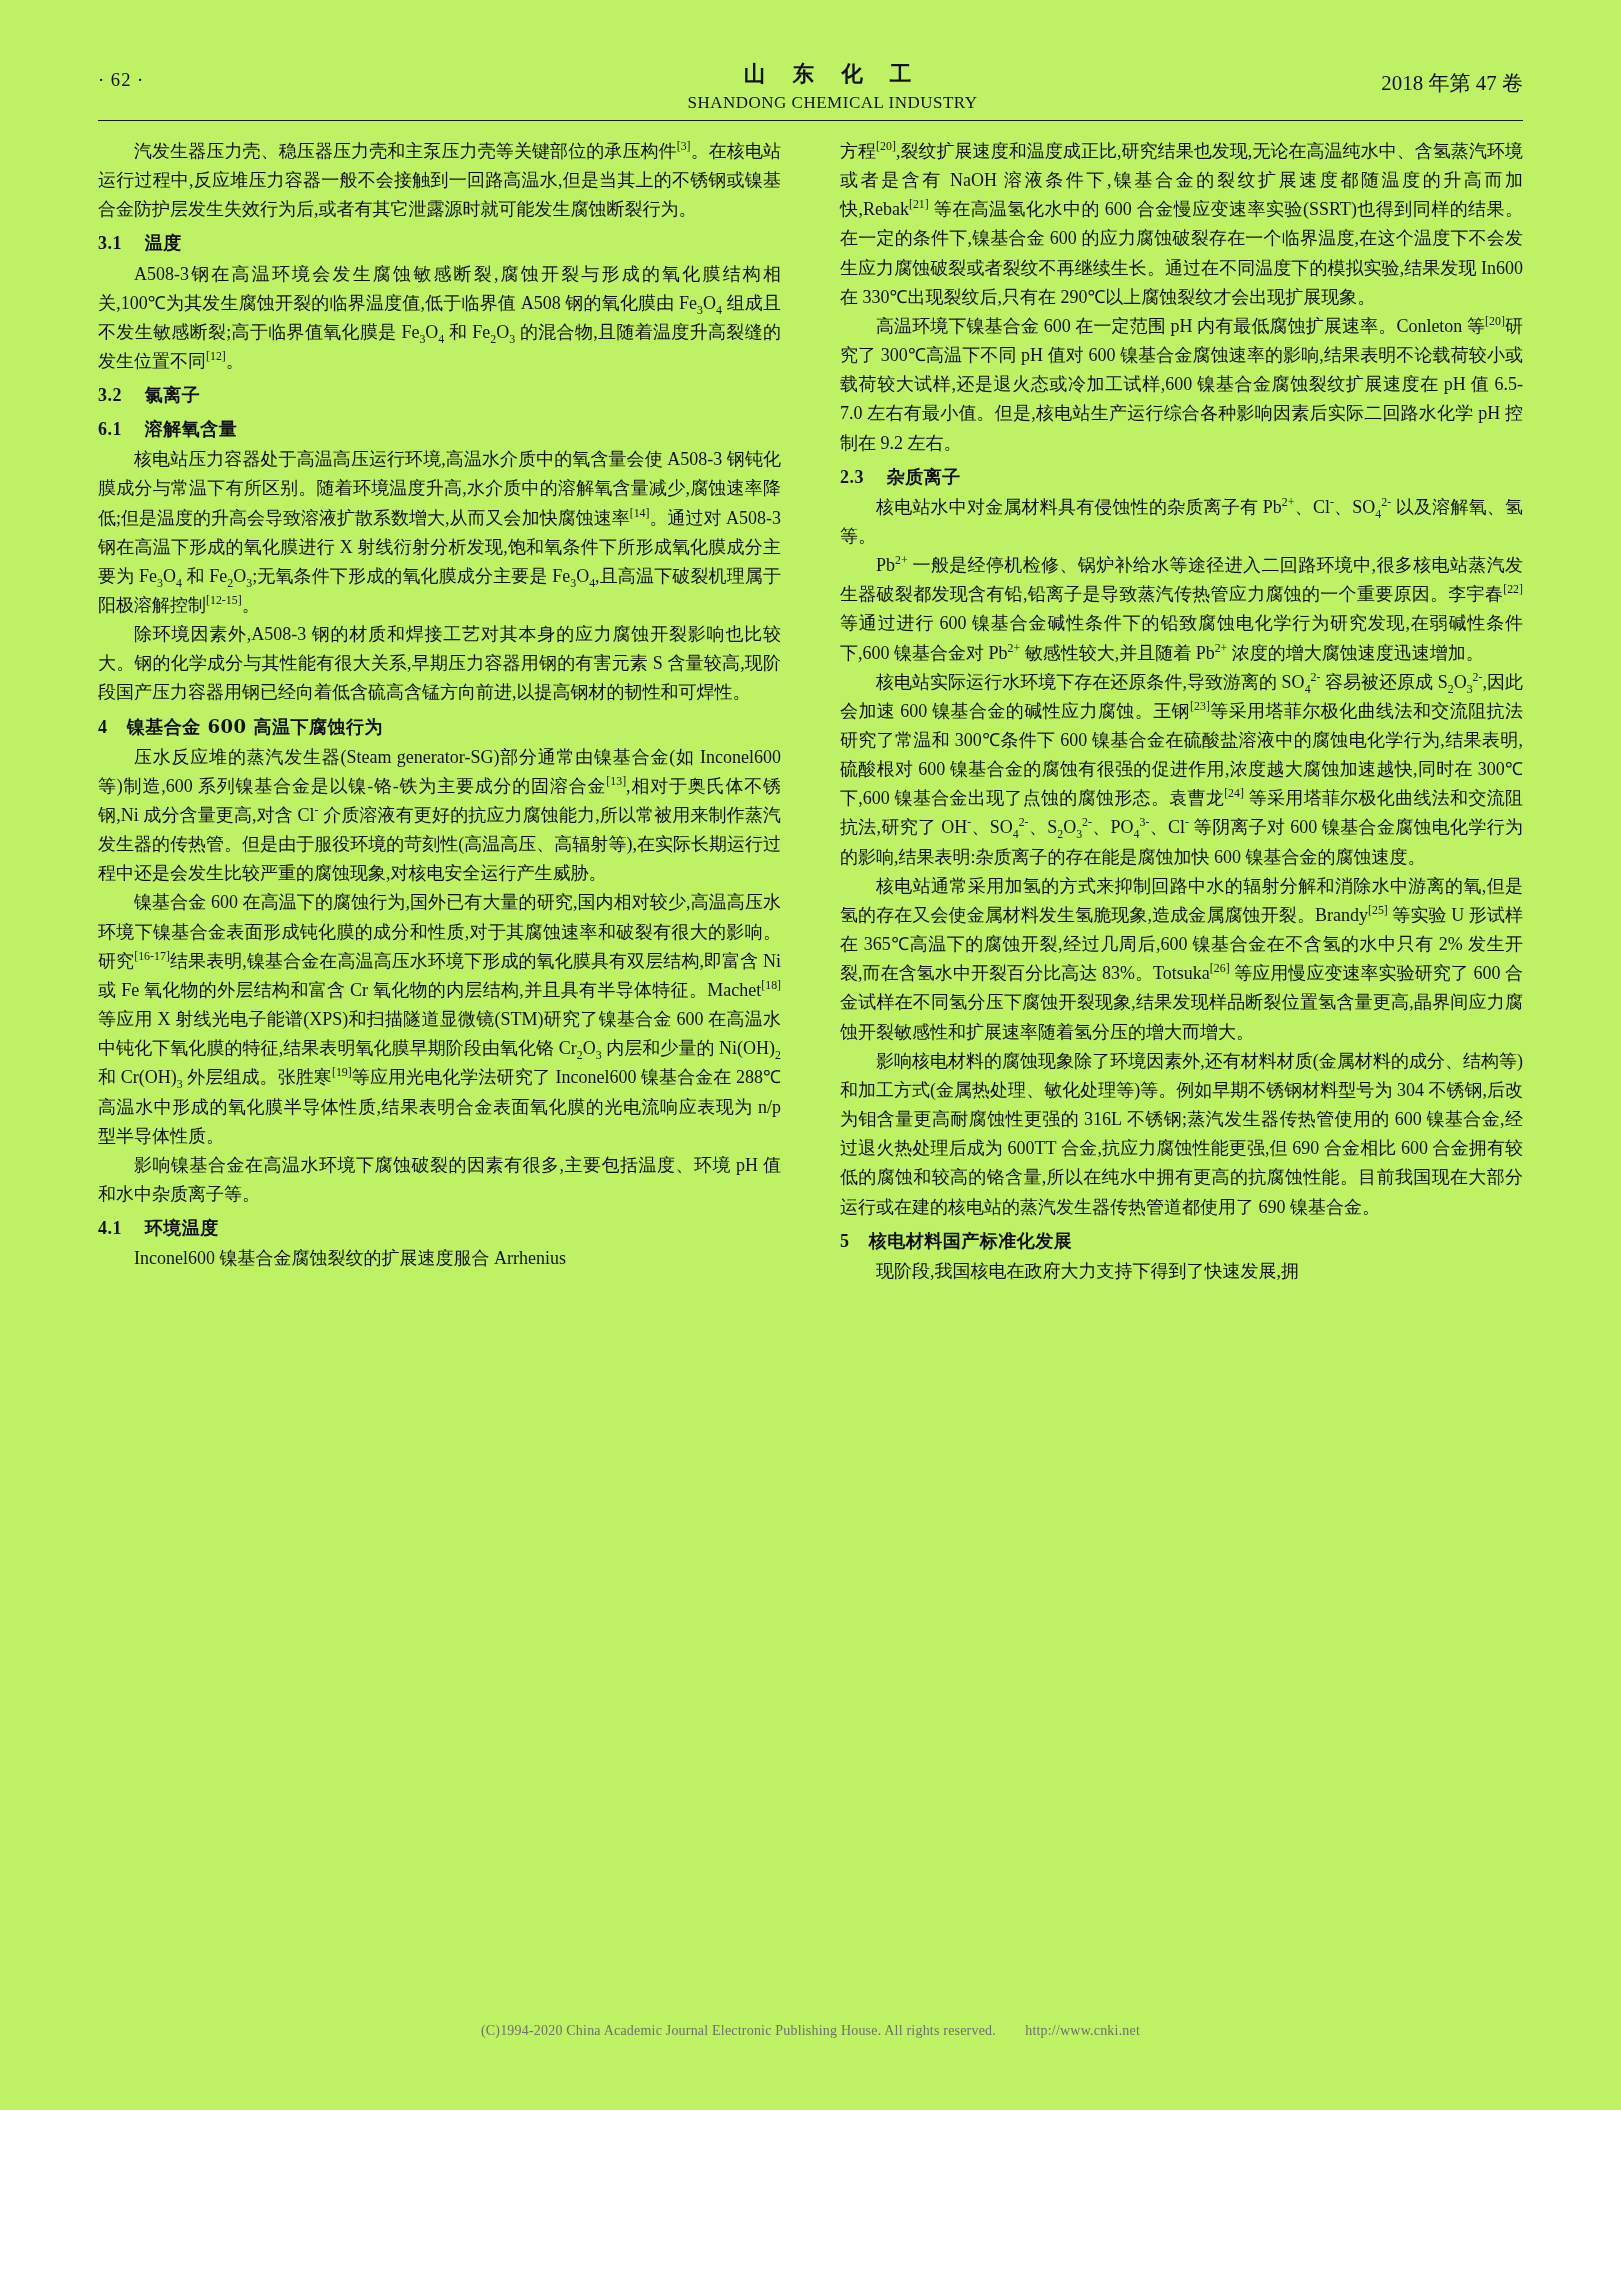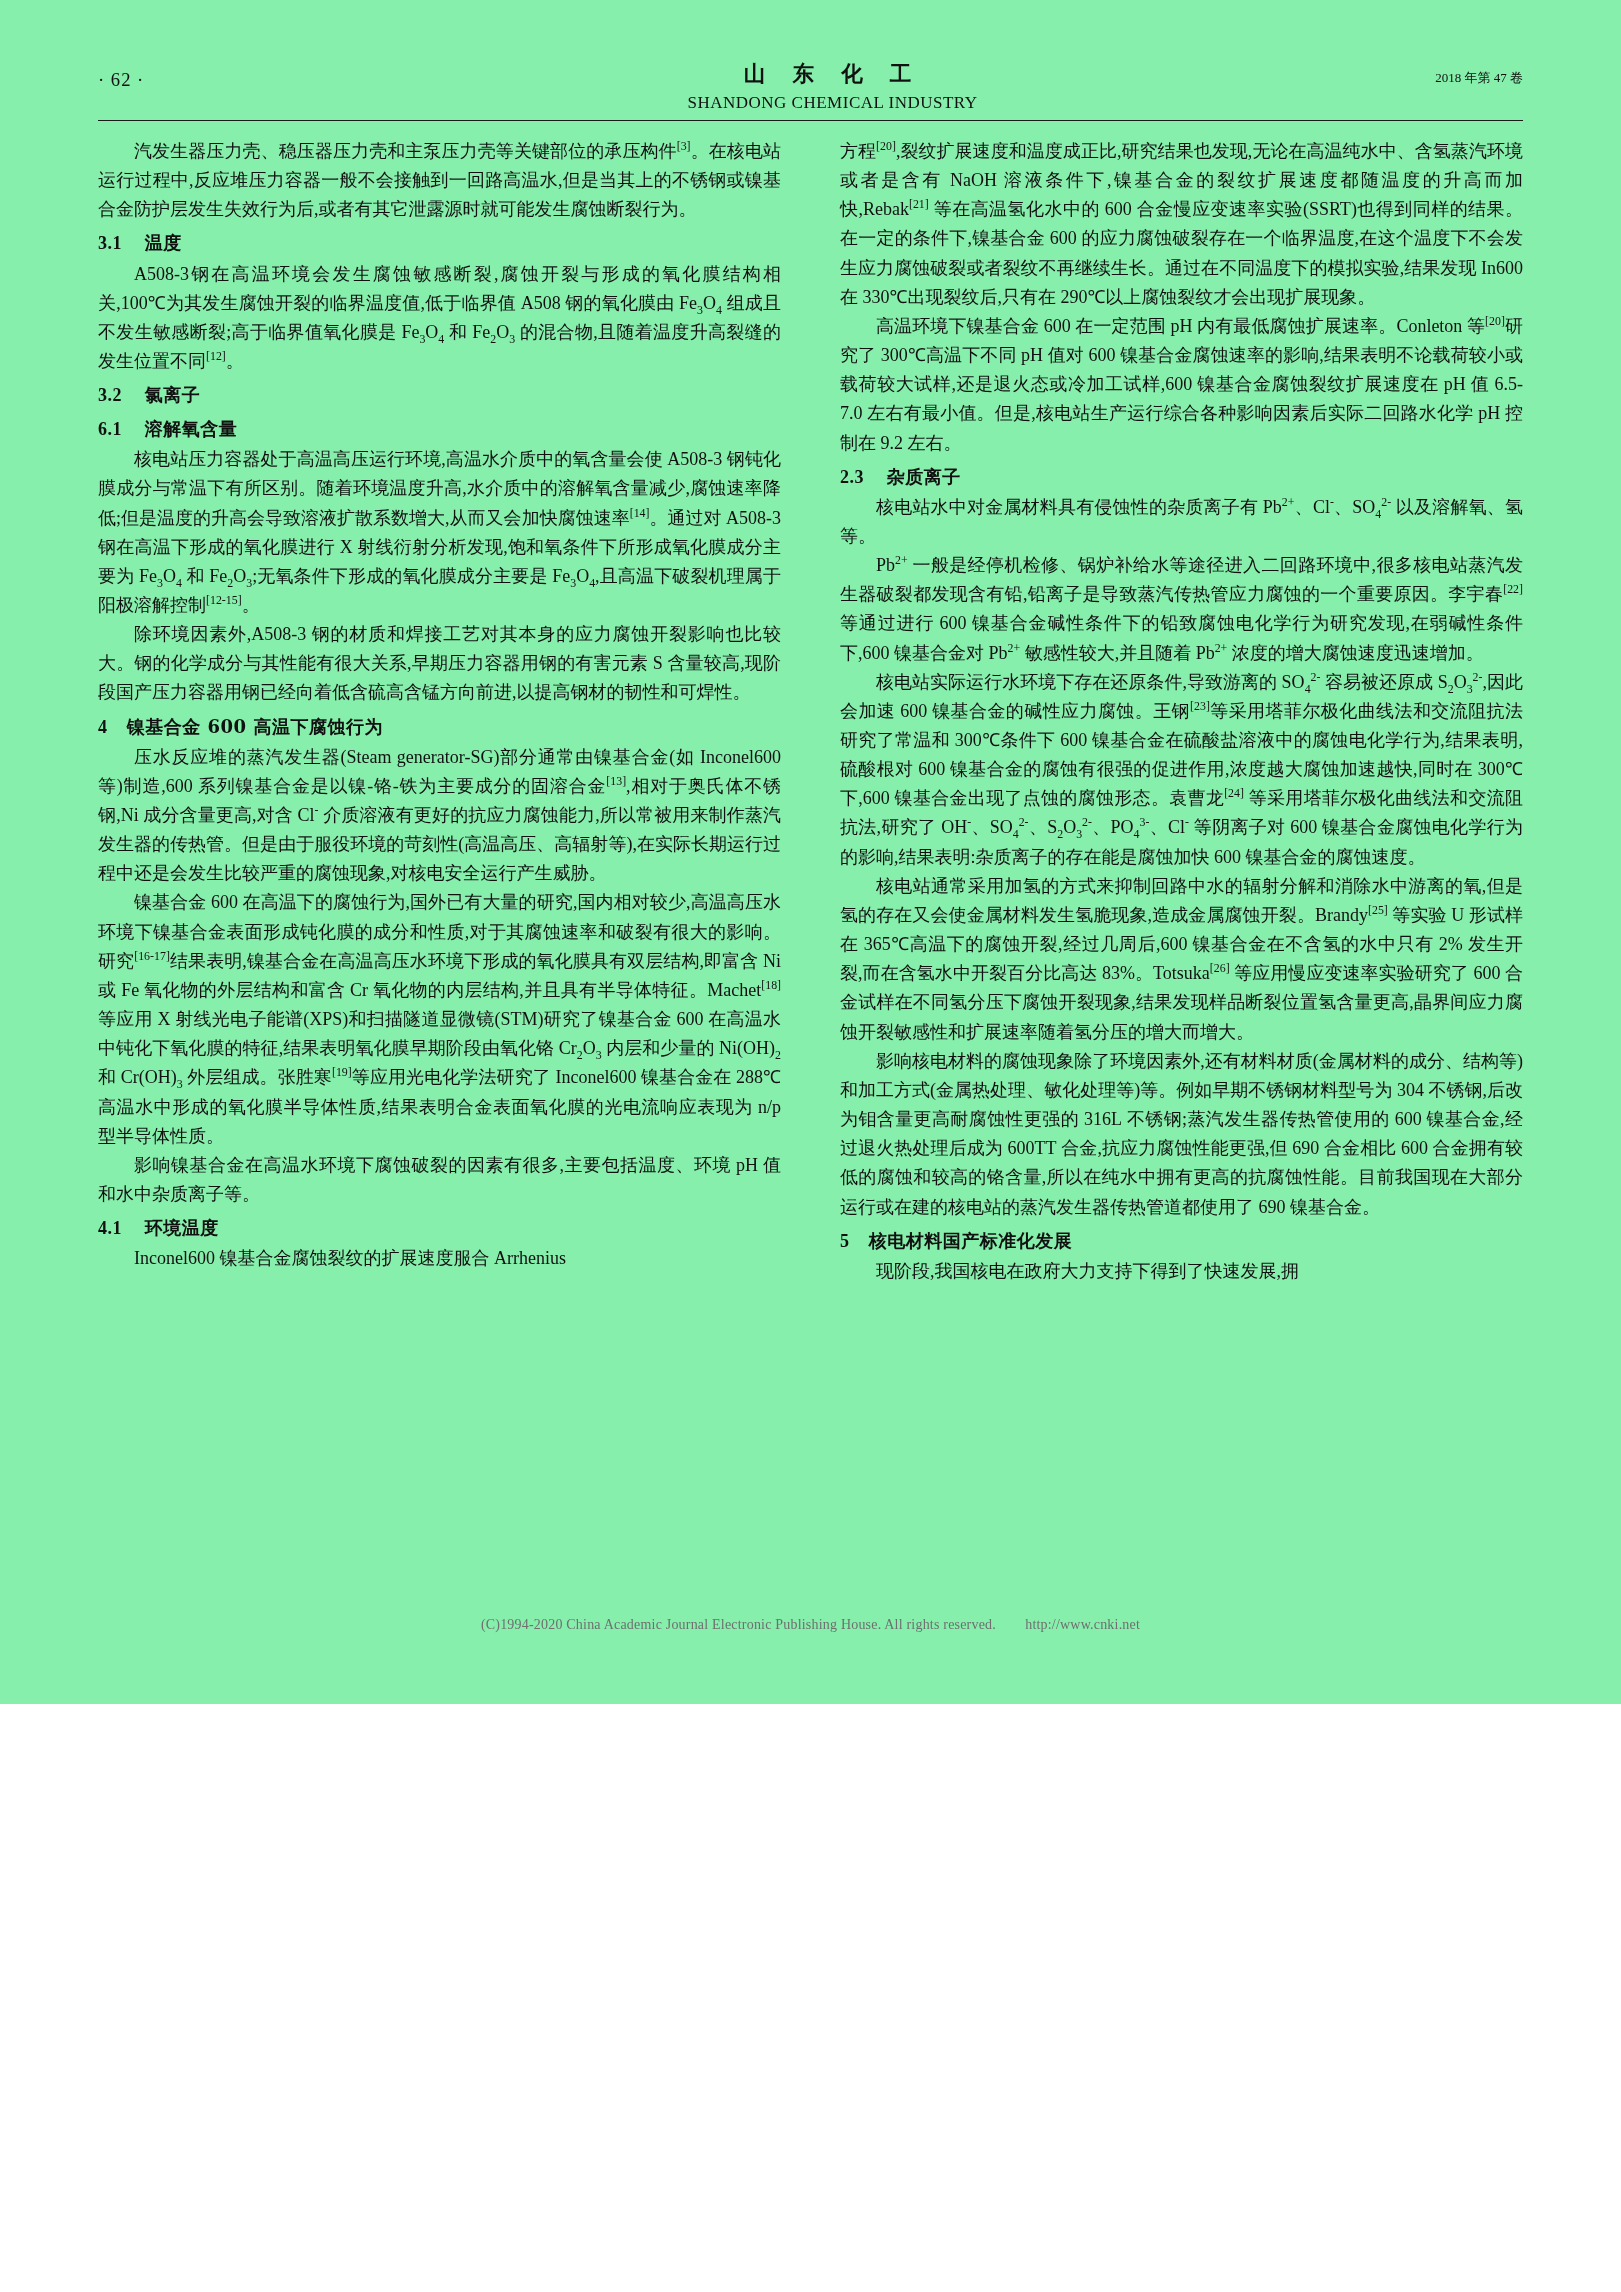--- a/index.html
+++ b/index.html
@@ -3,23 +3,23 @@
 <meta charset="utf-8">
 <style>
   html, body {
     margin: 0;
     padding: 0;
     background: #ffffff;
   }
   .page {
     position: relative;
     width: 1621px;
-    height: 1704px;
+    height: 2110px;
     margin: 0 auto;
-    background: #86efac;
+    background: #bef264;
     font-family: "Liberation Serif", "DejaVu Serif", serif;
     color: #111;
     box-sizing: border-box;
   }
 
   
   .header {
     position: absolute;
     left: 0; right: 0;
     top: 59px;
@@ -48,21 +48,21 @@
   .header-center .en {
     font-size: 17px;
     letter-spacing: 0.5px;
     margin-top: 4.9px;
     font-family: "Liberation Serif", serif;
   }
   .header-right {
     position: absolute;
     right: 98px;
     top: 9.8px;
-    font-size: 13px;
+    font-size: 21px;
   }
   .header-rule {
     position: absolute;
     left: 98px;
     right: 98px;
     top: 120px;
     border-top: 1.6px solid #1a1a1a;
   }
 
   

